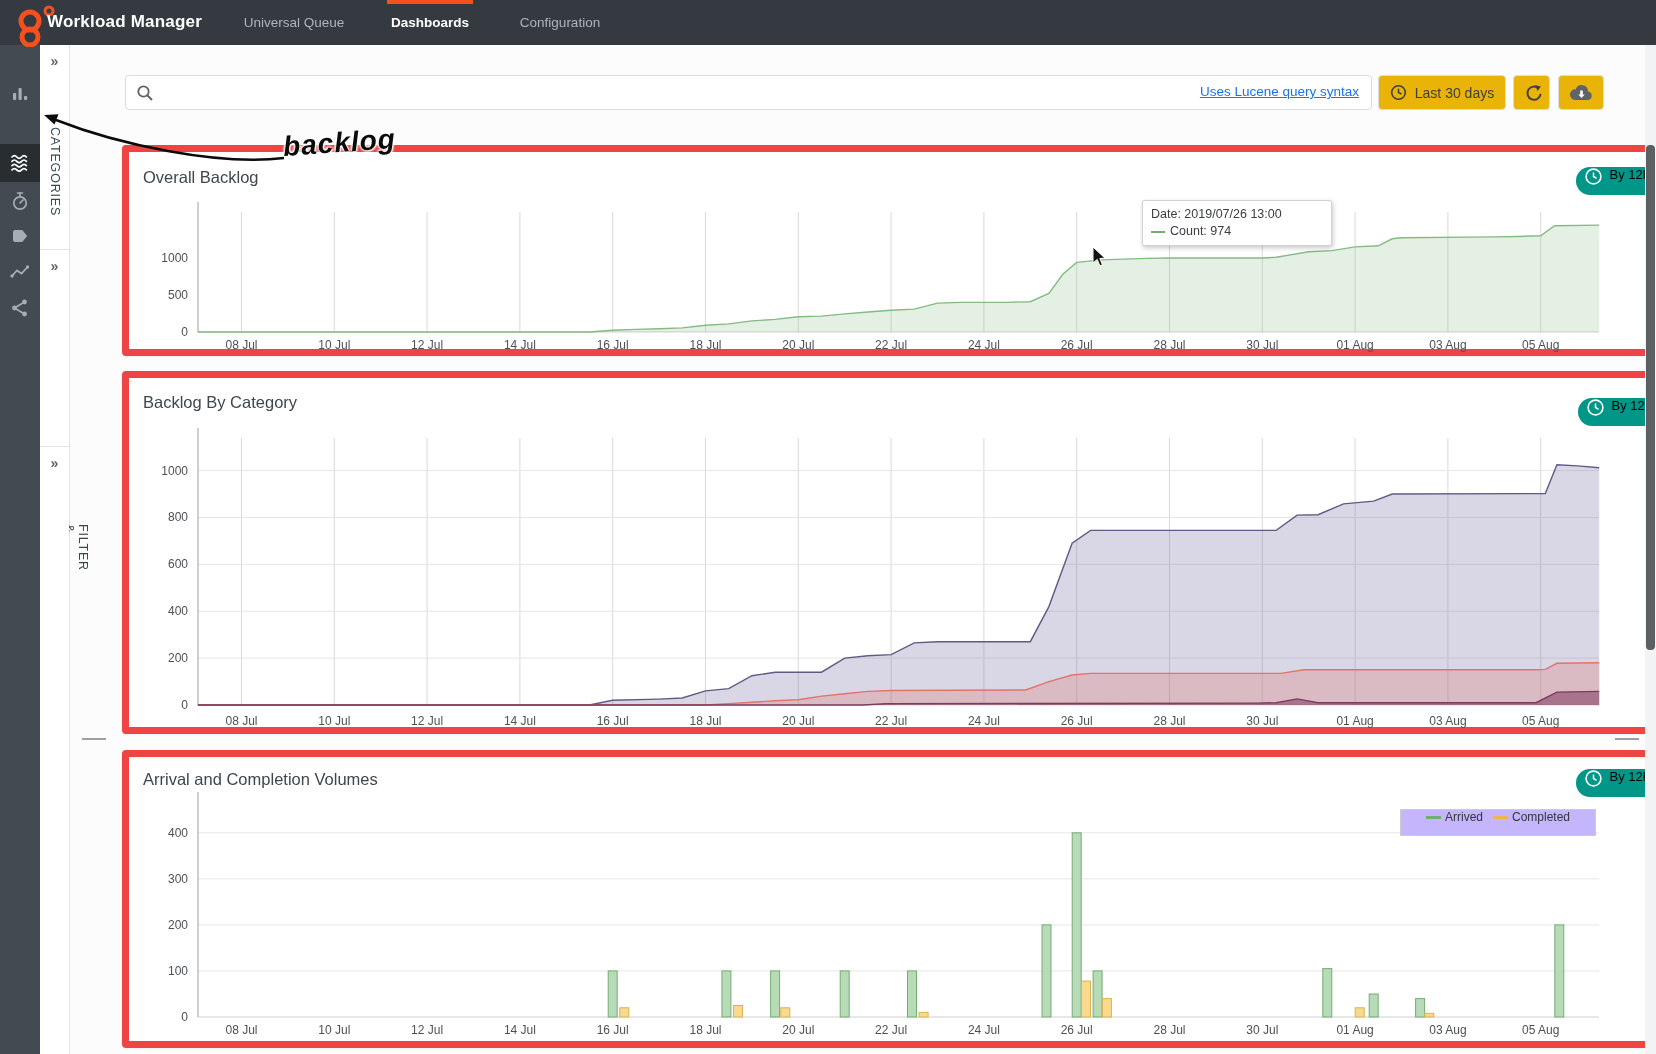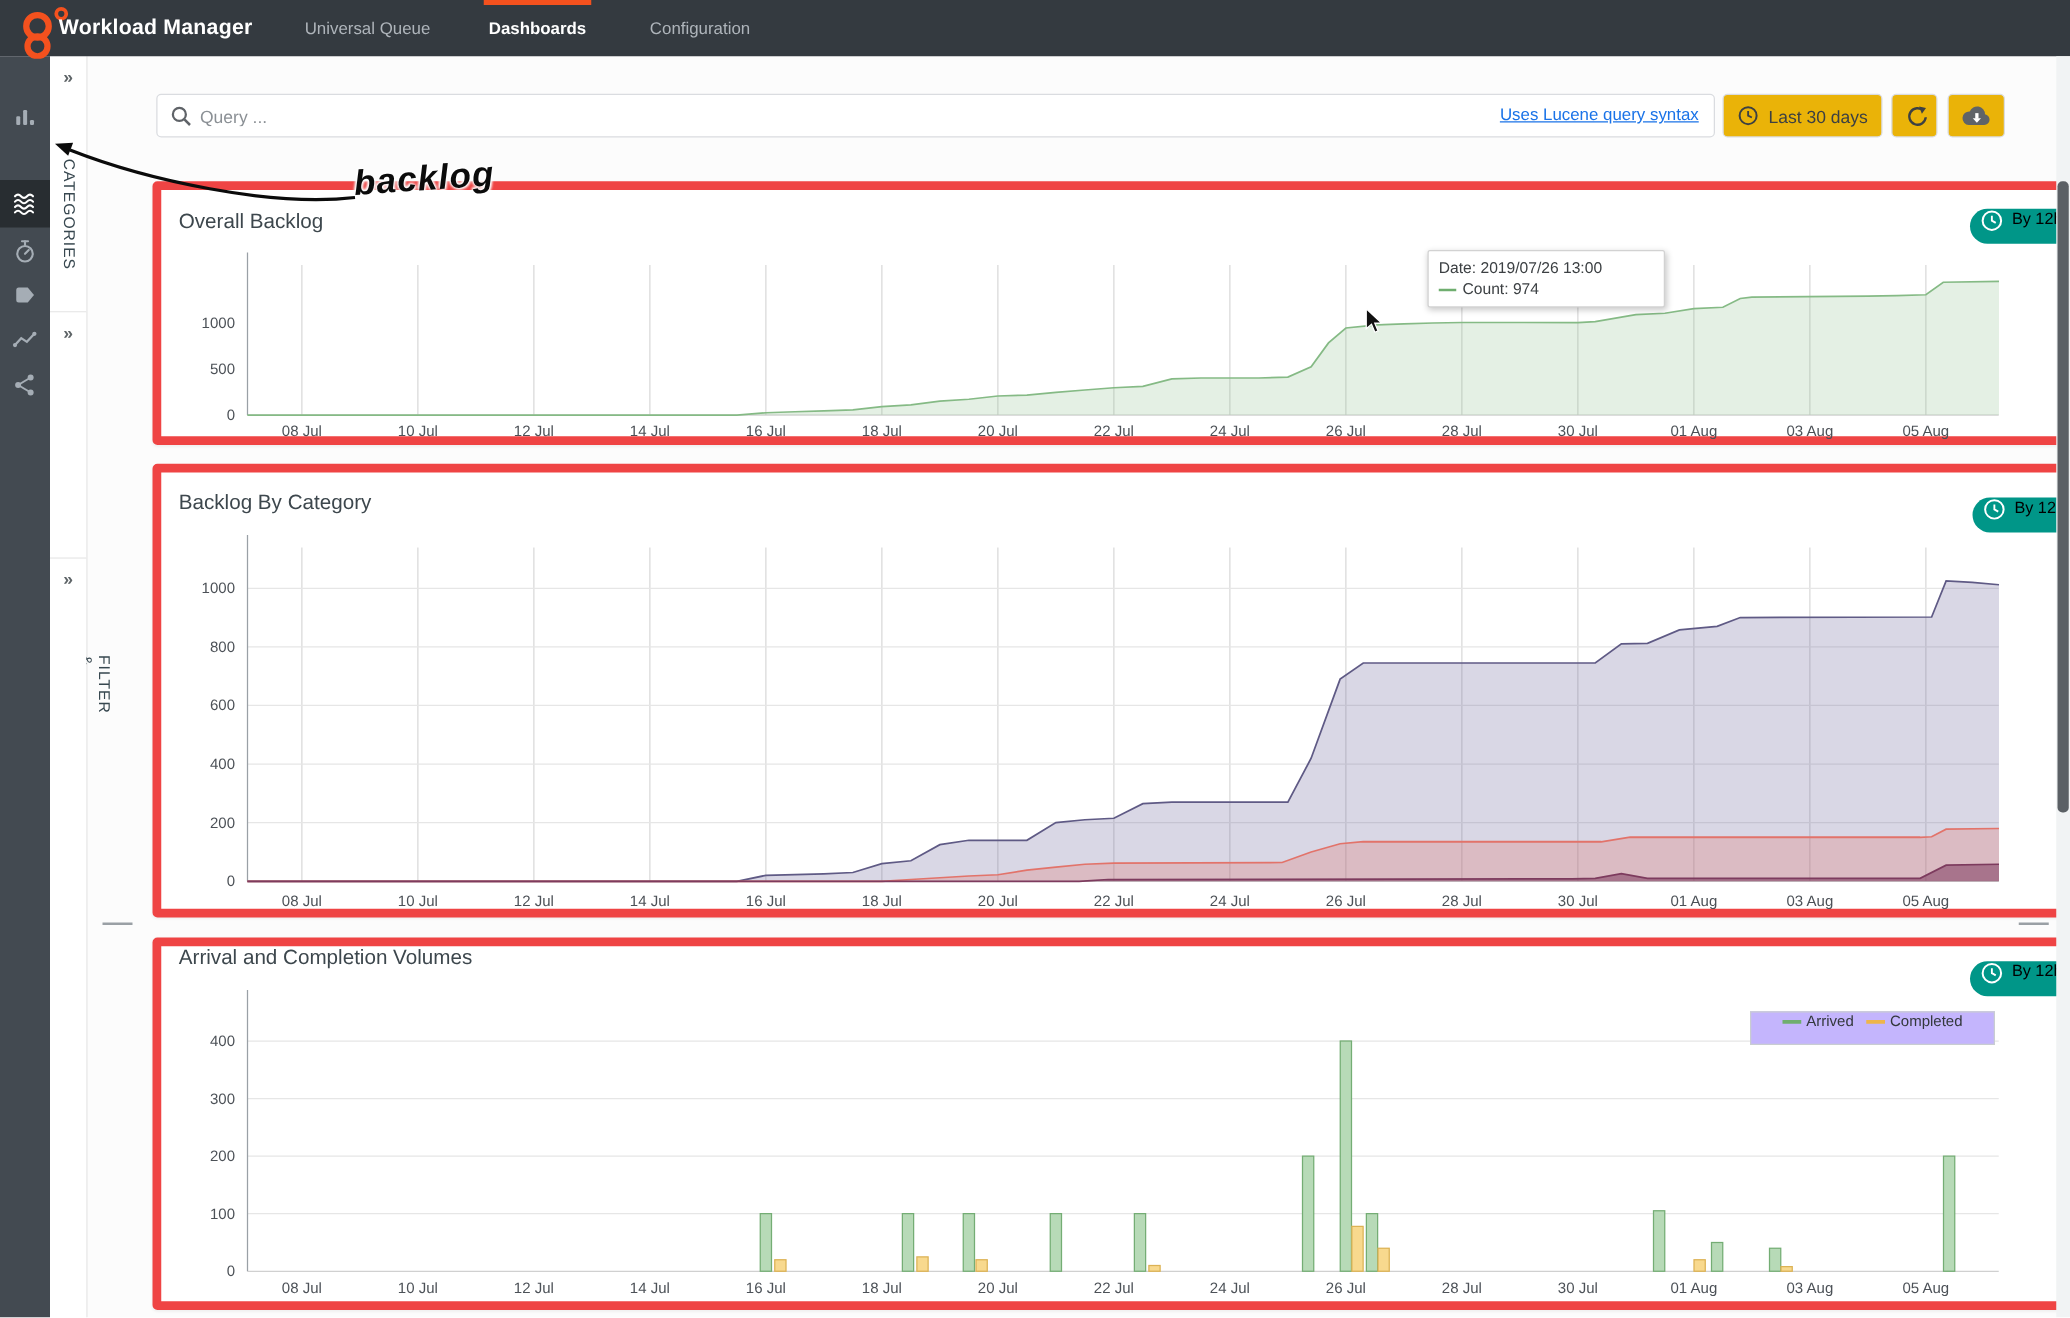--- a/index.html
+++ b/index.html
@@ -186,21 +186,20 @@
   </div>
 </div>
 
 <div class="main"></div>
 
 <div class="query-wrap">
   <svg class="search-ic" width="18" height="18">
     <circle cx="7.5" cy="7.5" r="5.2" fill="none" stroke="#5f6368" stroke-width="1.8"></circle>
     <line x1="11.5" y1="11.5" x2="16" y2="16" stroke="#5f6368" stroke-width="2"></line>
     </svg>
-  <input class="query-input" type="text" placeholder="Query ..." style="">
   <span class="lucene-link">Uses Lucene query syntax</span>
 </div>
 <div class="btn b-range">
   <svg width="17" height="17">
     <circle cx="8.5" cy="8.5" r="6.8" fill="none" stroke="#3c4043" stroke-width="1.6"></circle>
     <path d="M8.5,4.8 V8.5 L11.5,10" fill="none" stroke="#3c4043" stroke-width="1.5"></path>
     </svg>
   <span>Last 30 days</span>
 </div>
 <div class="btn b-refresh">
@@ -326,21 +325,21 @@
       <text x="947.6999999999999" y="347" text-anchor="middle" class="tick">26 Jul</text>
       <text x="1040.5" y="347" text-anchor="middle" class="tick">28 Jul</text>
       <text x="1133.3" y="347" text-anchor="middle" class="tick">30 Jul</text>
       <text x="1226.1" y="347" text-anchor="middle" class="tick">01 Aug</text>
       <text x="1318.8999999999999" y="347" text-anchor="middle" class="tick">03 Aug</text>
       <text x="1411.7" y="347" text-anchor="middle" class="tick">05 Aug</text>
     </svg>
 </div>
 
 <div class="card" style="top:750px;height:298px">
-  <div class="card-title" style="top:0">Arrival and Completion Volumes</div>
+  <div class="card-title" style="top:13px">Arrival and Completion Volumes</div>
   <div class="badge" style="right:17px;top:12px">
     <svg width="19" height="19">
       <circle cx="9.5" cy="9.5" r="7.4" fill="none" stroke="#fff" stroke-width="1.6"></circle>
       <path d="M9.5,5.6 V9.5 L12.6,11.3" fill="none" stroke="#fff" stroke-width="1.5"></path>
       </svg>
     <span>By 12h</span>
   </div>
   <div class="legend">
     <span>
       <span class="leg-dash" style="background:#6fae6f"></span><span>Arrived</span>

